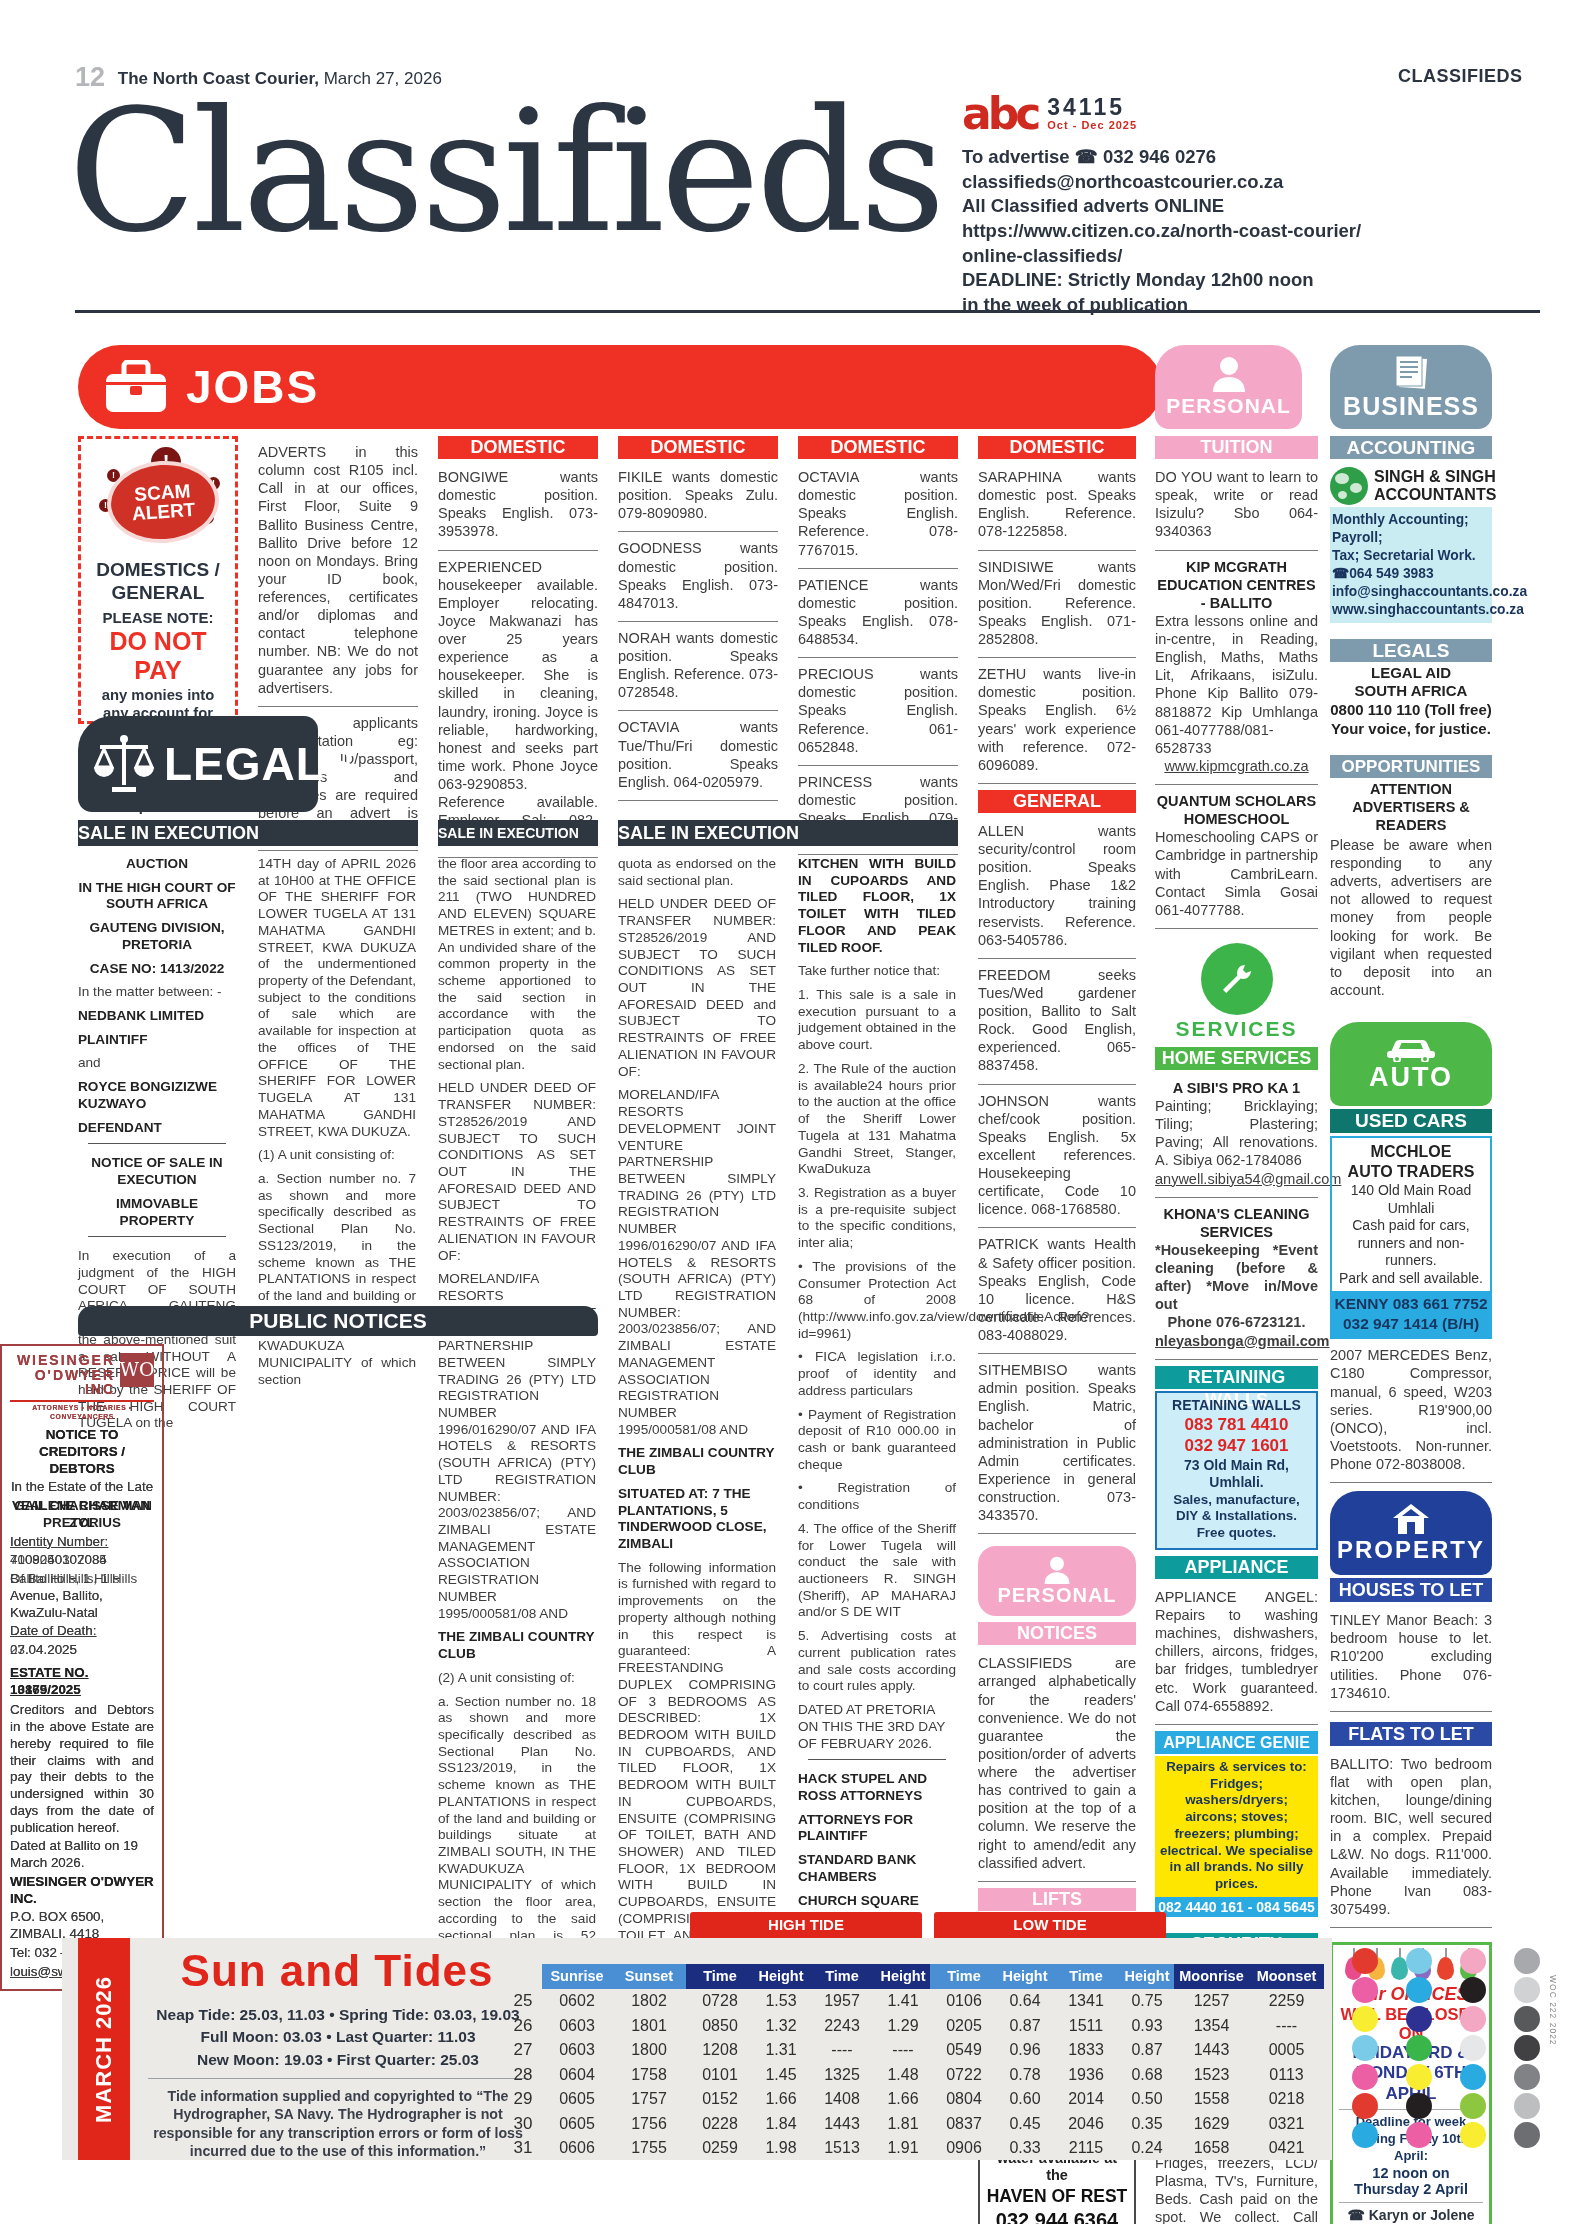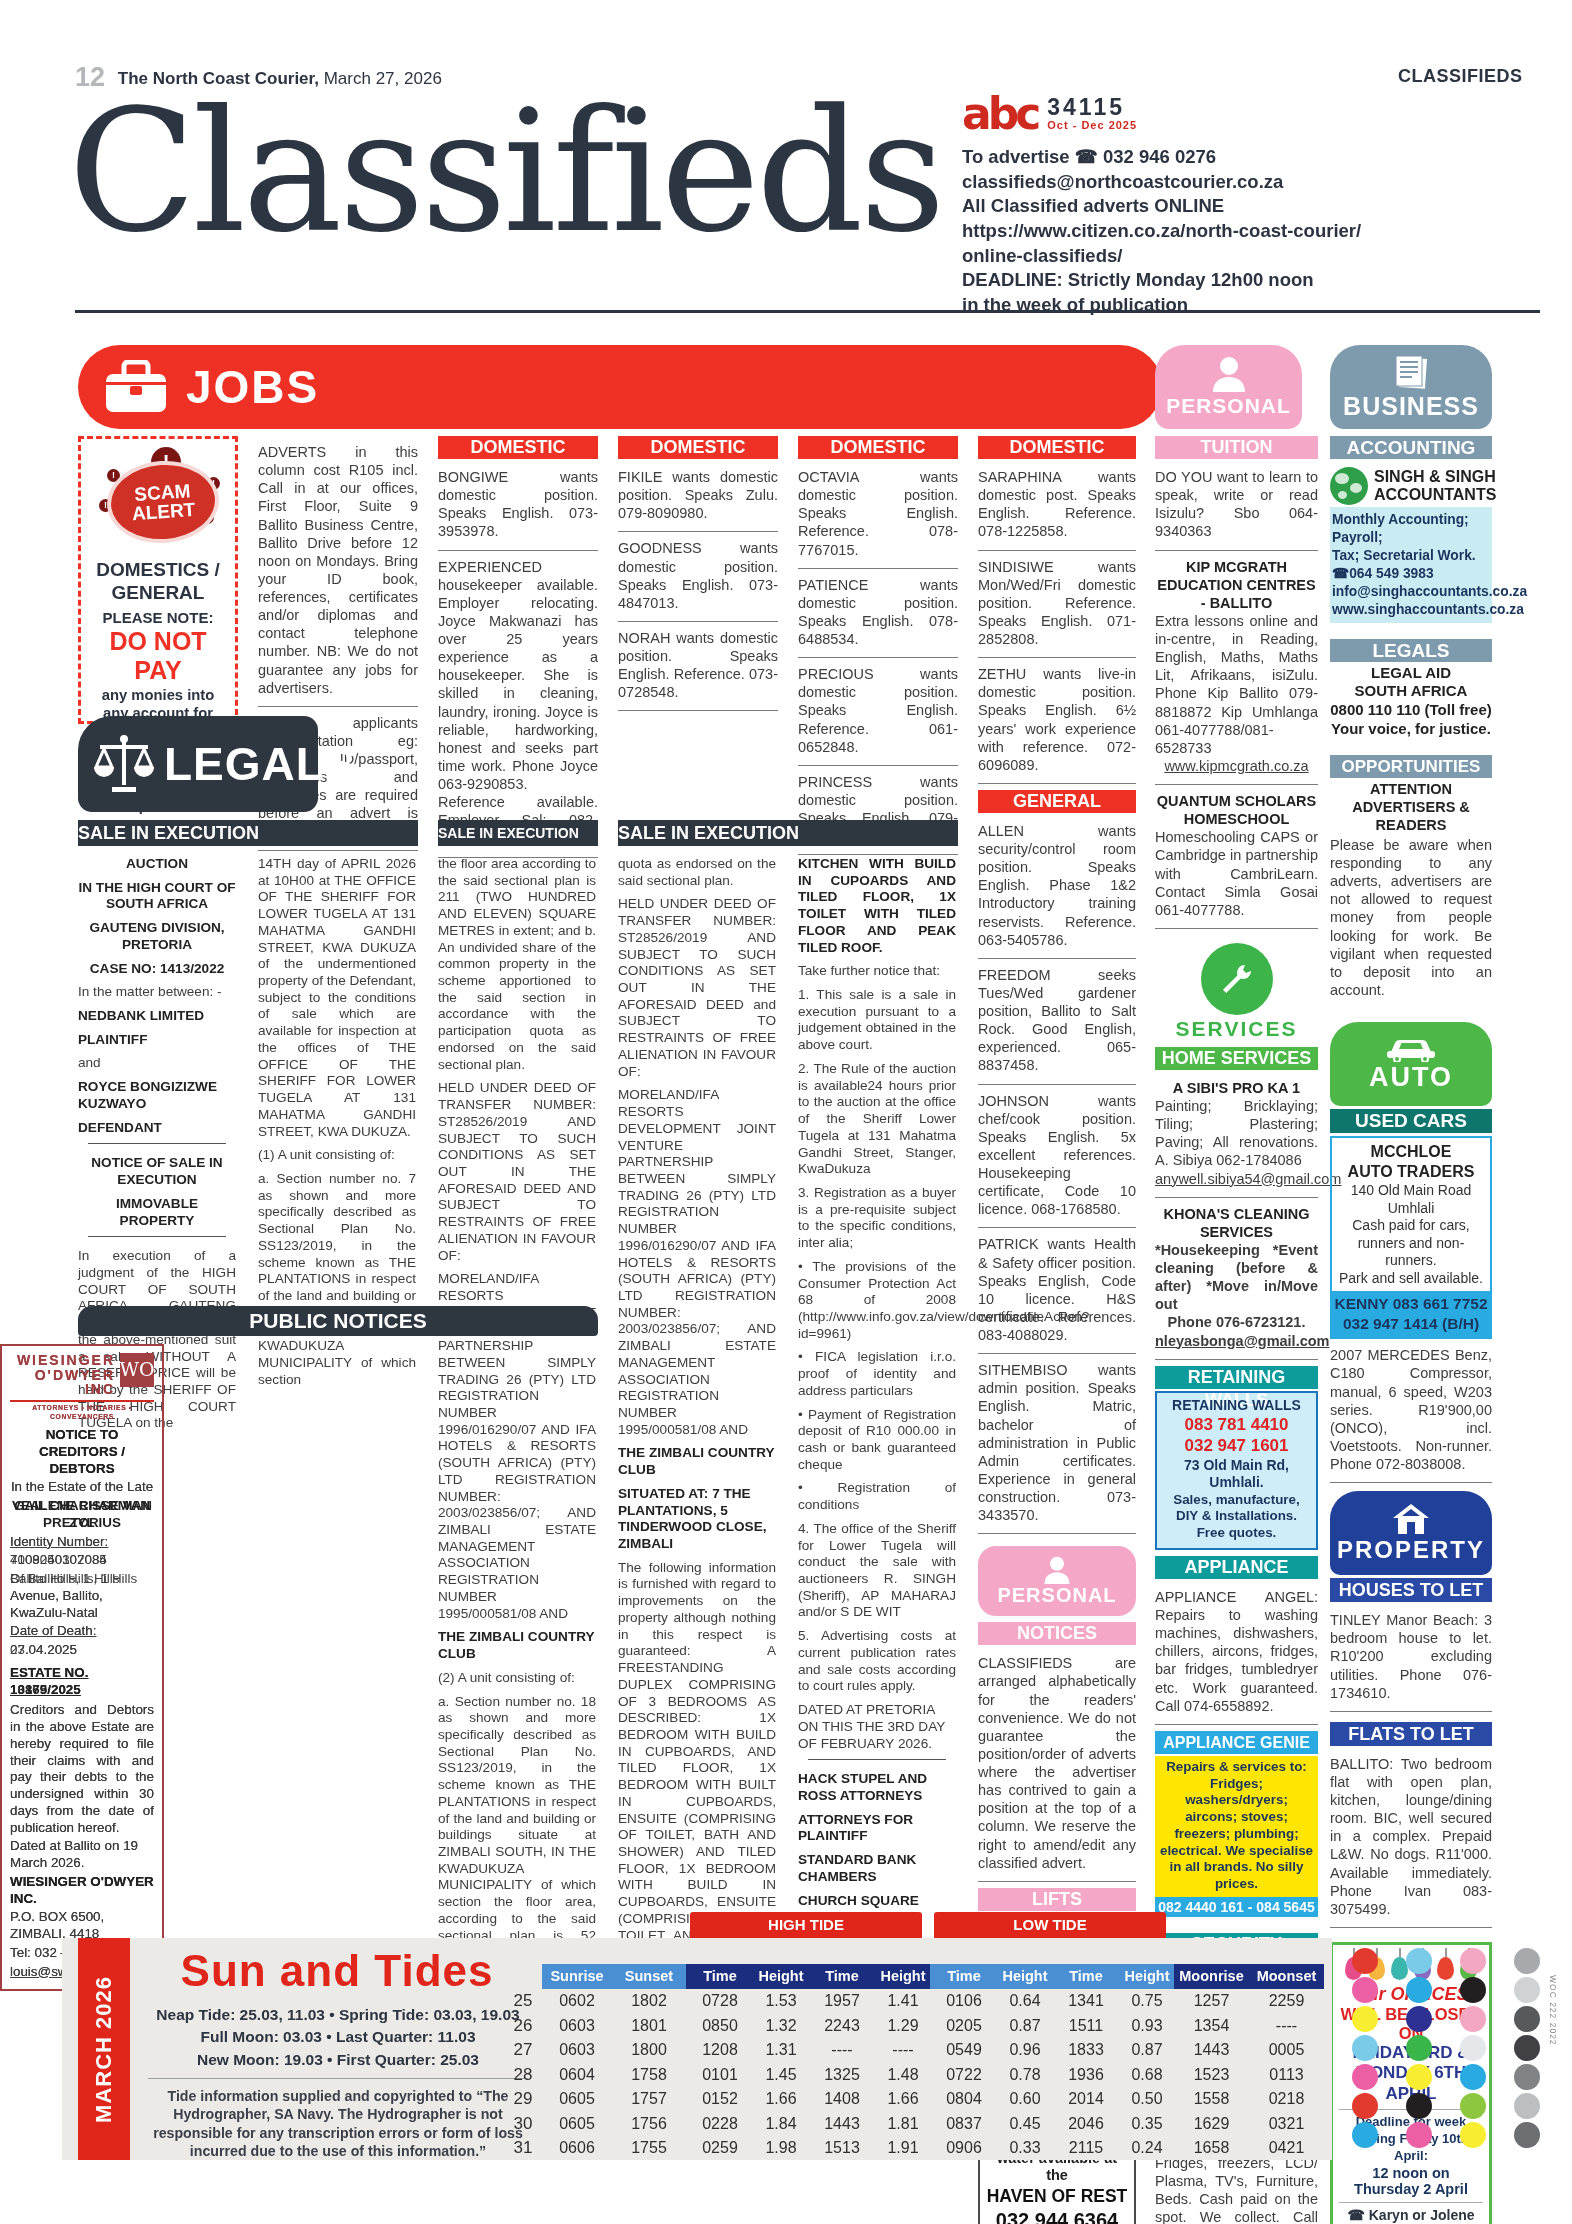--- a/index.html
+++ b/index.html
@@ -258,20 +258,21 @@
         <p class="ad">BONGIWE wants domestic position. Speaks English. 073-3953978.</p>
         <p class="ad">EXPERIENCED housekeeper available. Employer relocating. Joyce Makwanazi has over 25 years experience as a housekeeper. She is skilled in cleaning, laundry, ironing. Joyce is reliable, hardworking, honest and seeks part time work. Phone Joyce 063-9290853. Reference available. Employer Sal: 082-4523558.</p>
       </div>
   </div>
   <div class="col" style="left:618px;width:160px;">
     <div class="colhead red">DOMESTIC</div>
     <div>
         <p class="ad">FIKILE wants domestic position. Speaks Zulu. 079-8090980.</p>
         <p class="ad">GOODNESS wants domestic position. Speaks English. 073-4847013.</p>
         <p class="ad">NORAH wants domestic position. Speaks English. Reference. 073-0728548.</p>
+        <p class="ad">OCTAVIA wants Tue/Thu/Fri domestic position. Speaks English. 064-0205979.</p>
       </div>
   </div>
   <div class="col" style="left:798px;width:160px;">
     <div class="colhead red">DOMESTIC</div>
     <div>
         <p class="ad">OCTAVIA wants domestic position. Speaks English. Reference. 078-7767015.</p>
         <p class="ad">PATIENCE wants domestic position. Speaks English. 078-6488534.</p>
         <p class="ad">PRECIOUS wants domestic position. Speaks English. Reference. 061-0652848.</p>
         <p class="ad">PRINCESS wants domestic position. Speaks English. 079-011088.</p>
       </div>

